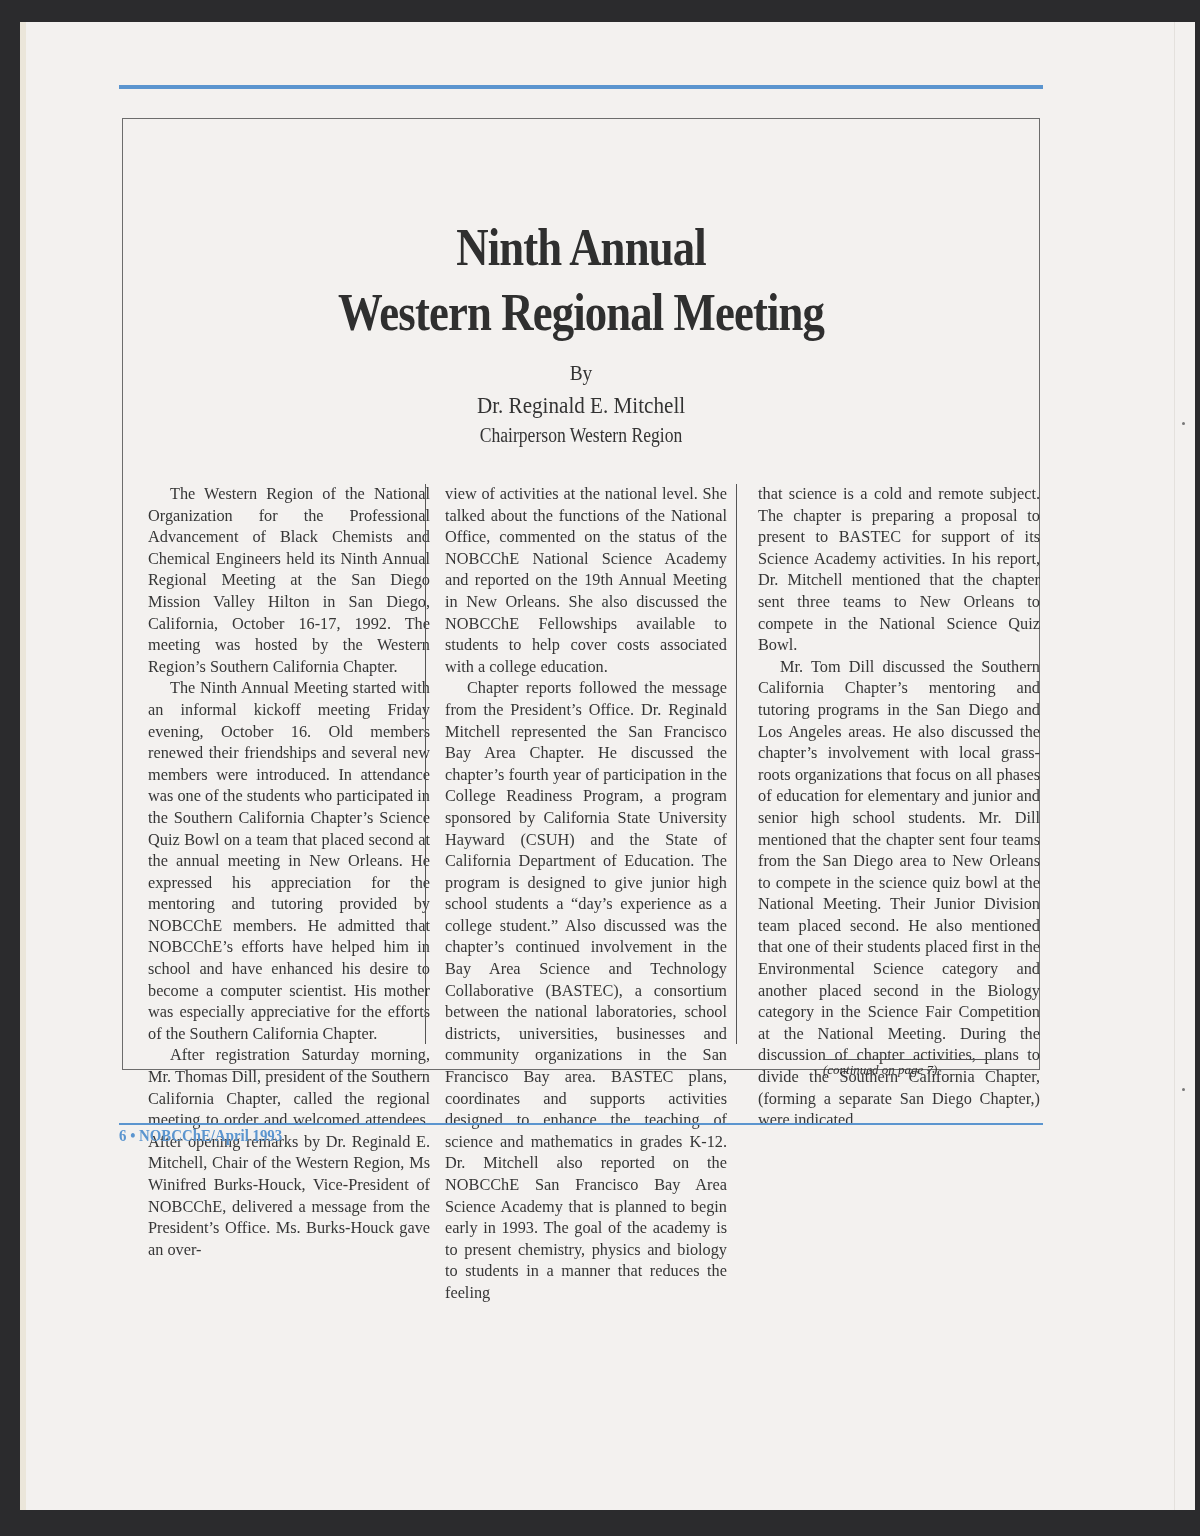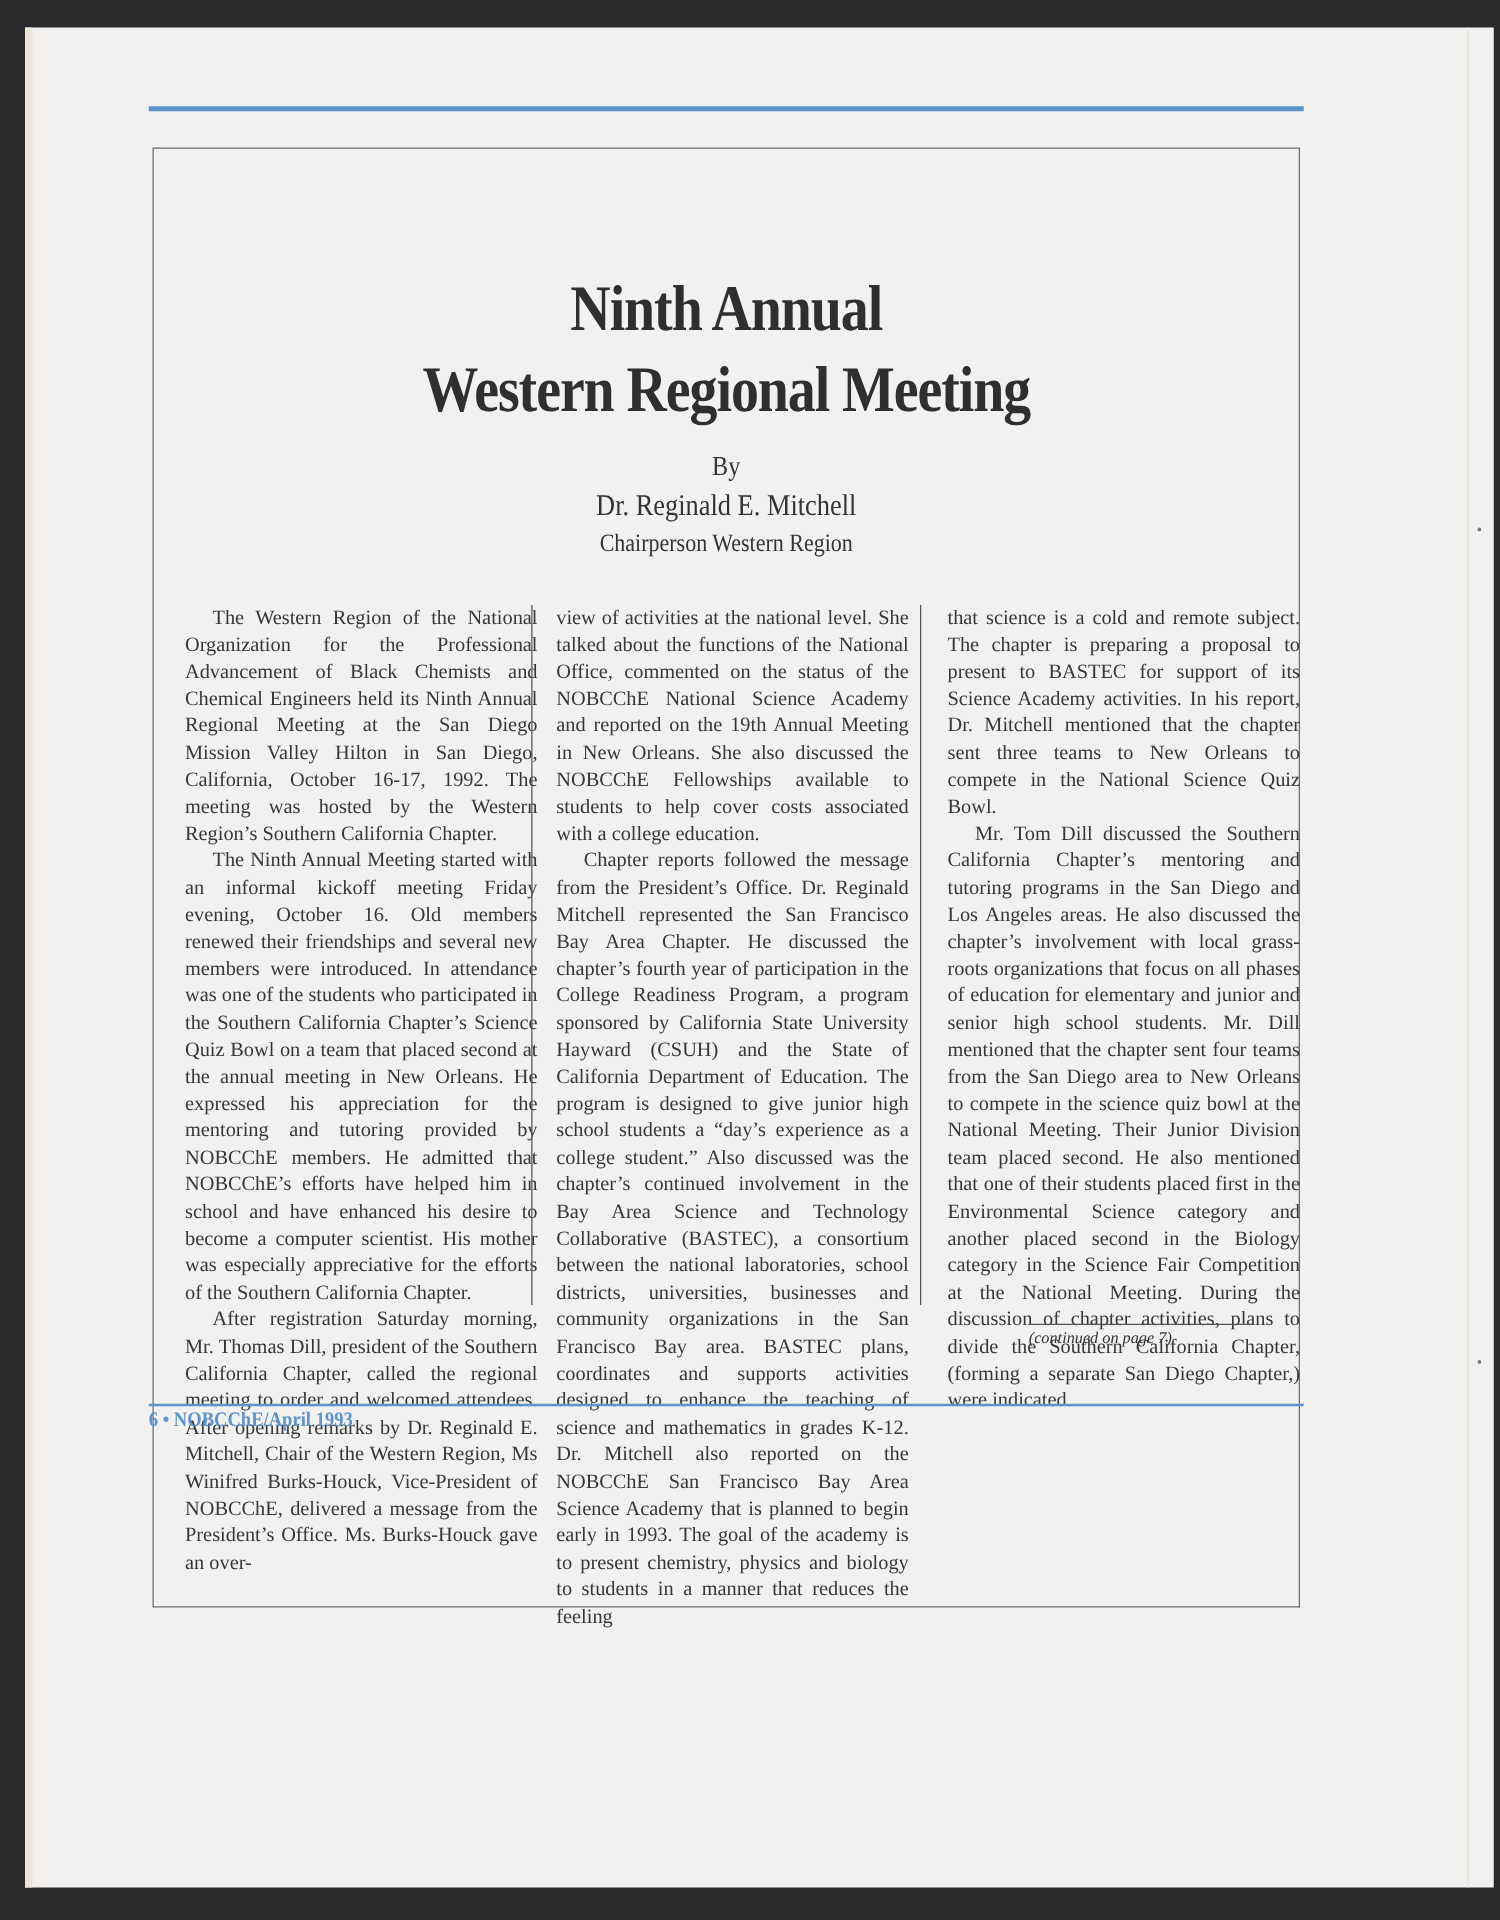--- a/index.html
+++ b/index.html
@@ -24,21 +24,21 @@
     position: absolute; right: 20px; top: 0; width: 1px; height: 100%;
     background: #e4e1dd;
   }
   .rule-top {
     position: absolute; left: 99px; top: 63px;
     width: 924px; height: 4px;
     background: #5b95cf;
   }
   .frame {
     position: absolute; left: 102px; top: 96px;
-    width: 918px; height: 1168px;
+    width: 918px; height: 952px;
     border: 1.5px solid #6c6c6c;
     box-sizing: border-box;
   }
   .title {
     position: absolute; left: 0; width: 100%;
     text-align: center;
     font-weight: bold;
     color: #2f2f2f;
     font-size: 52px;
     letter-spacing: -1px;

